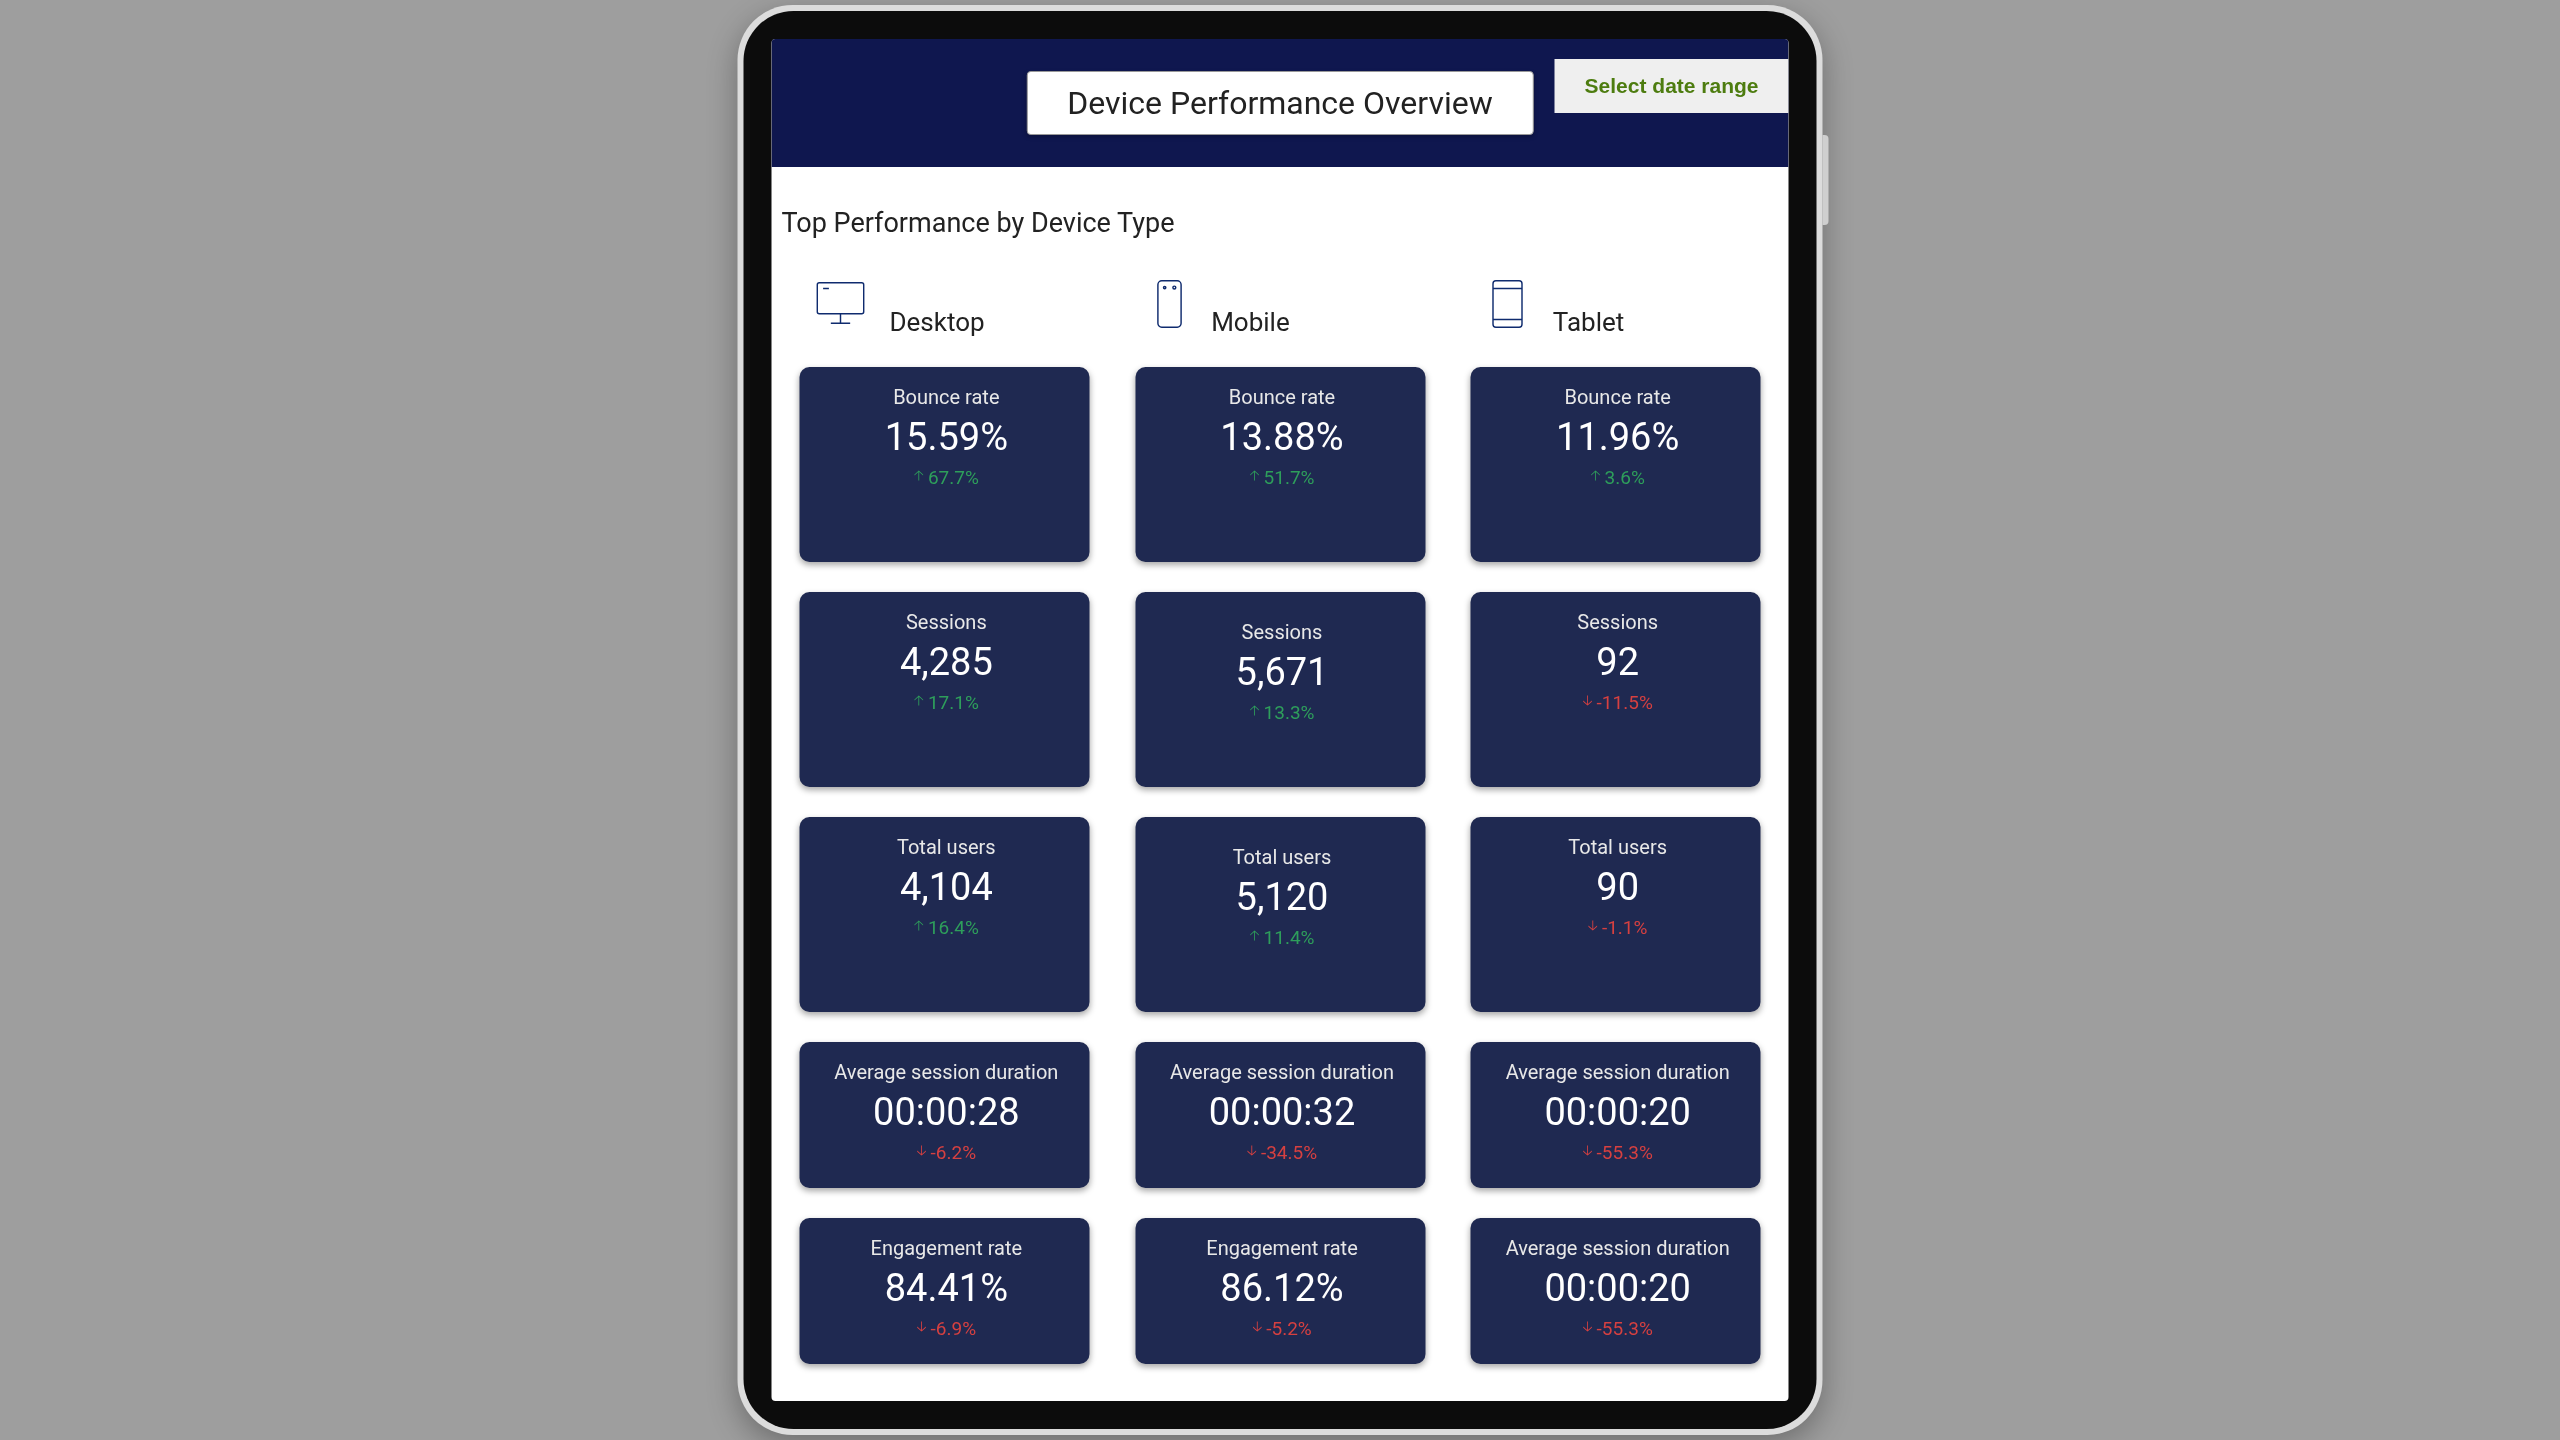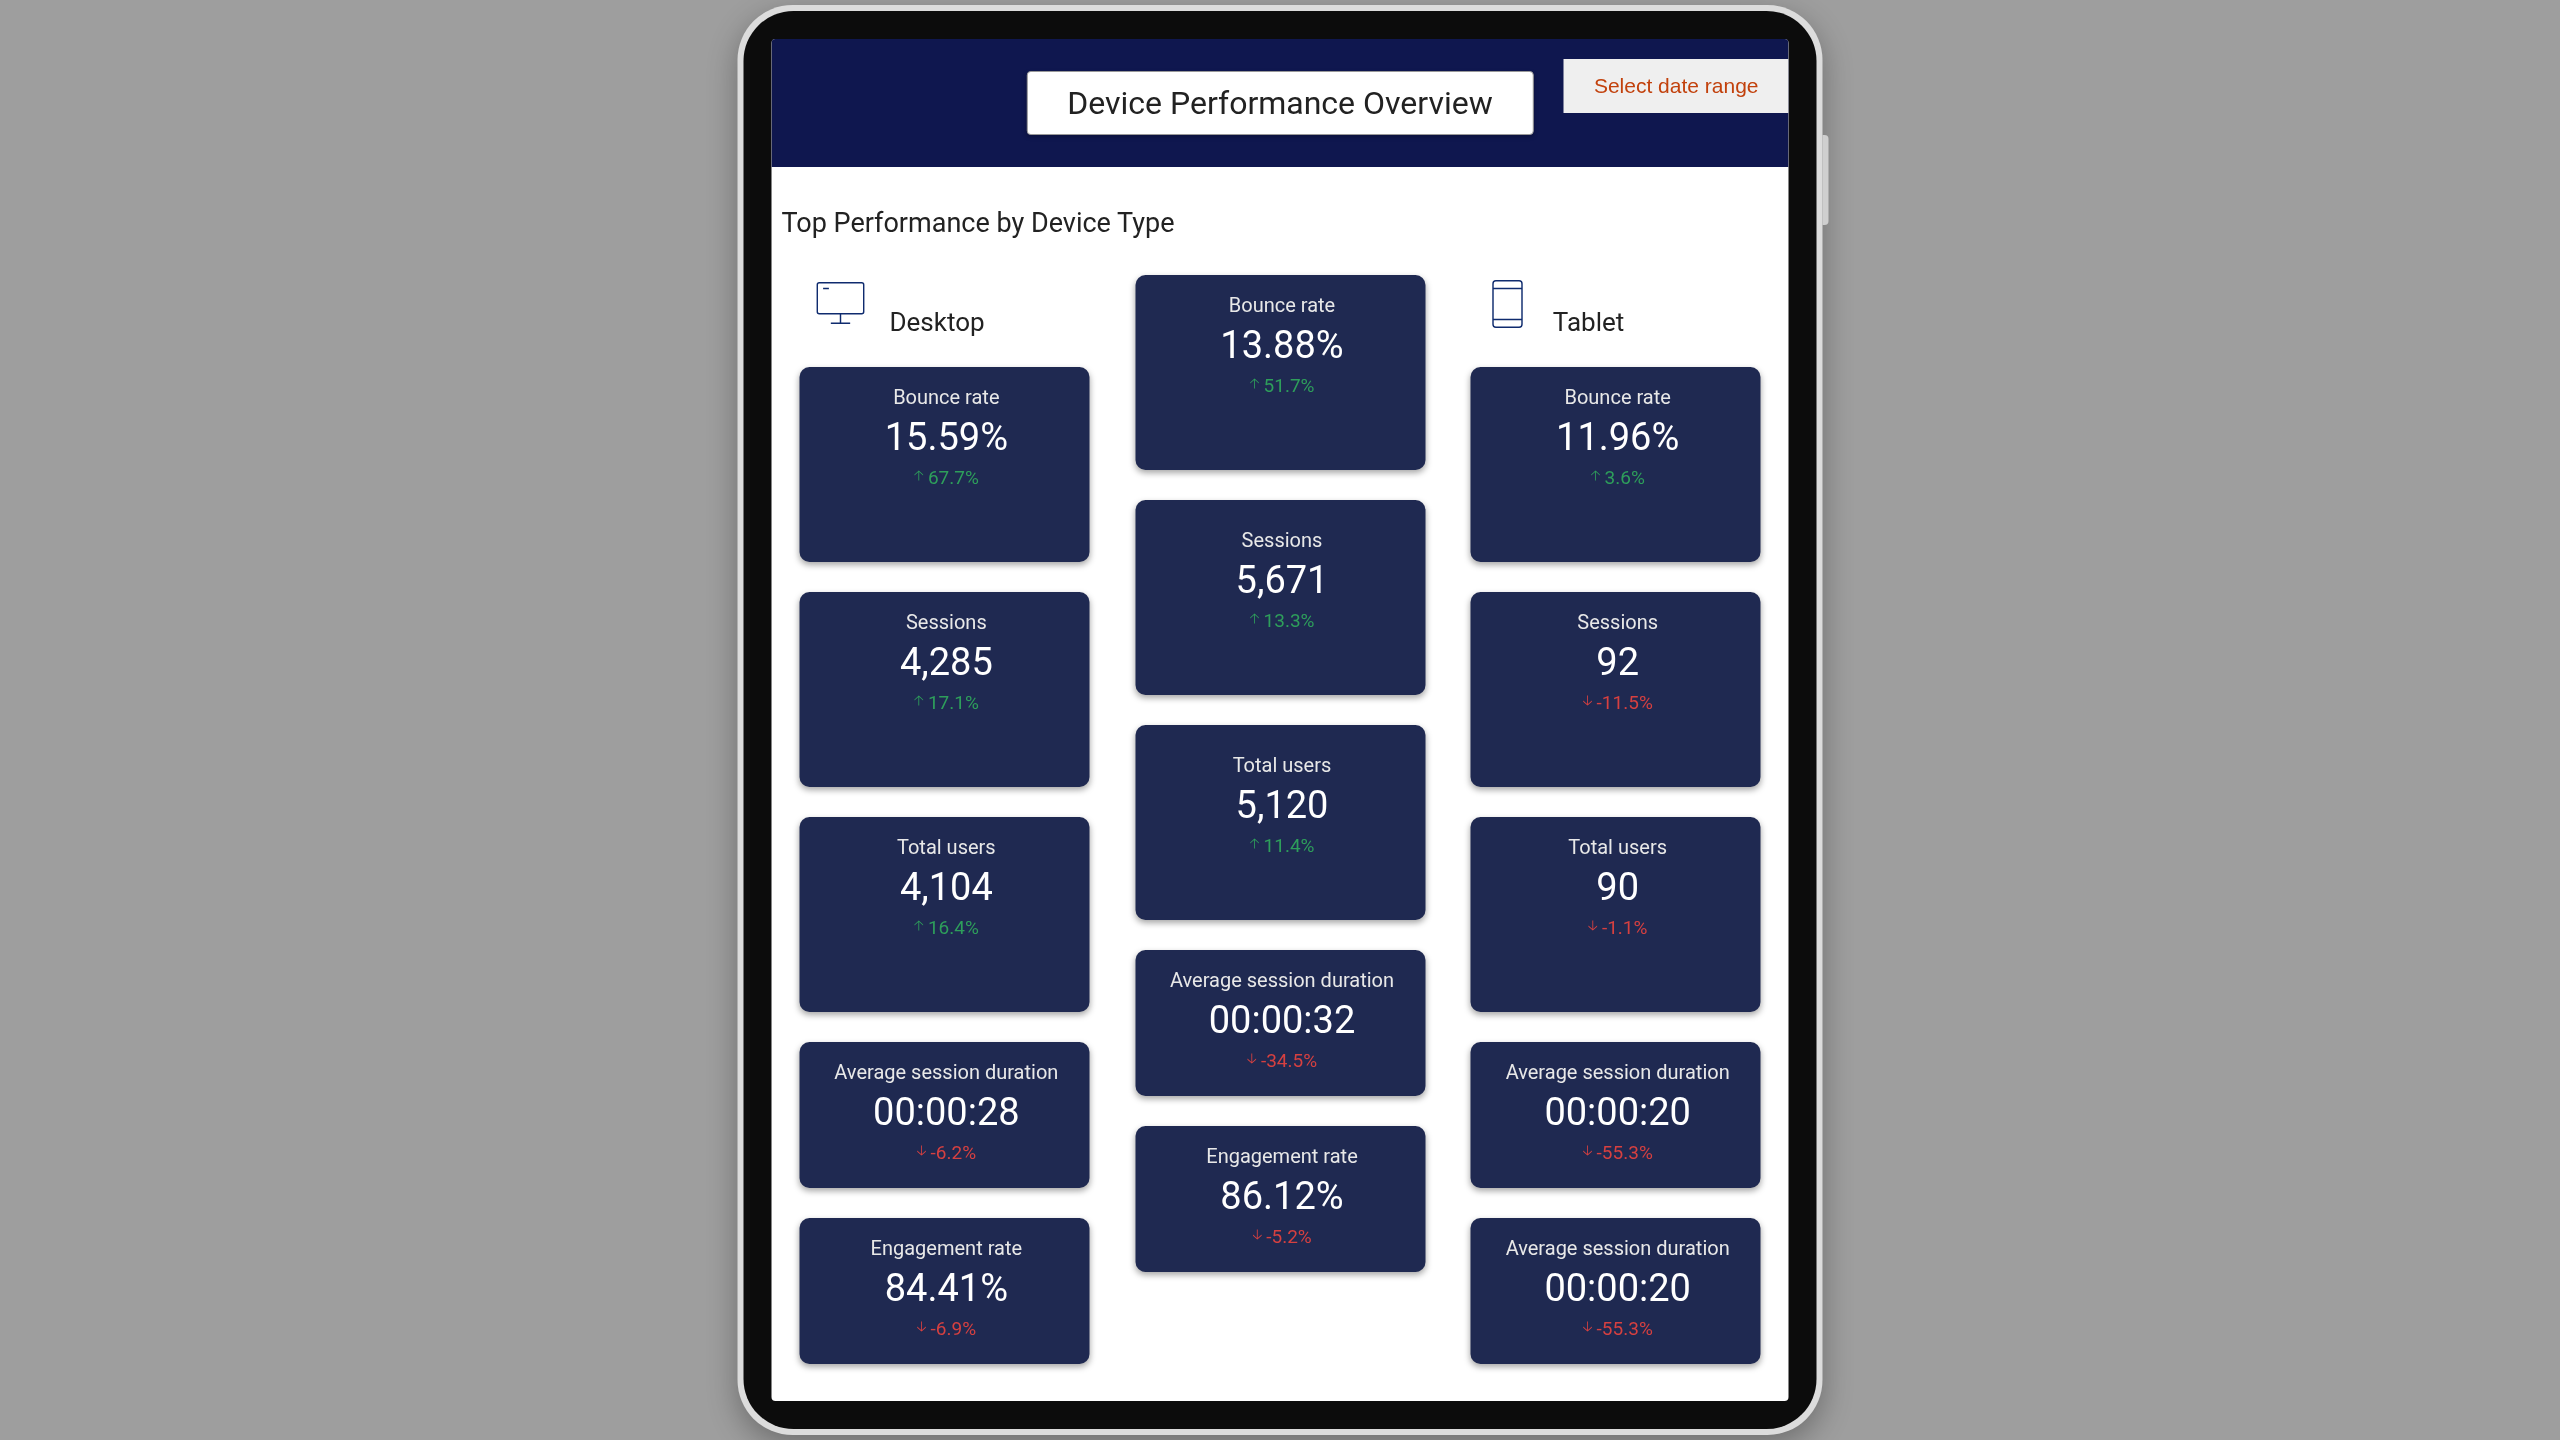--- a/index.html
+++ b/index.html
@@ -65,25 +65,26 @@
     padding: 12px 40px;
     font-size: 32px;
     color: #222;
     border-radius: 4px;
   }
   .date-btn {
     position: absolute;
     right: 0;
     top: 20px;
     background: #efefef;
-    color: #c2410c;
+    color: #4d7c0f;
     font-size: 21px;
     padding: 15px 30px;
     border: none;
     cursor: pointer;
+    font-weight: bold;
   }
   .content {
     flex: 1;
     padding: 40px 10px;
     overflow: hidden;
   }
   .section-title {
     font-size: 27px;
     color: #222;
     margin-bottom: 36px;
@@ -198,20 +199,30 @@
               <div class="card-label">Engagement rate</div>
               <div class="card-value">84.41%</div>
               <div class="delta down">
                   <span class="arrow">🡣</span>
                   <span>-6.9%</span>
                 </div>
             </div>
           </div>
 
           <div class="col">
+            <div class="col-header">
+              <span>
+                <svg width="44" height="58" viewBox="0 0 44 60">
+                  <rect x="10" y="6" width="24" height="48" rx="4"></rect>
+                  <circle cx="27" cy="13" r="1.5"></circle>
+                  <circle cx="17" cy="13" r="1.2"></circle>
+                </svg>
+              </span>
+              <span class="col-label">Mobile</span>
+            </div>
             <div class="card tall">
               <div class="card-label">Bounce rate</div>
               <div class="card-value">13.88%</div>
               <div class="delta up">
                   <span class="arrow">🡡</span>
                   <span>51.7%</span>
                 </div>
             </div>
             <div class="card tall pad-down">
               <div class="card-label">Sessions</div>

